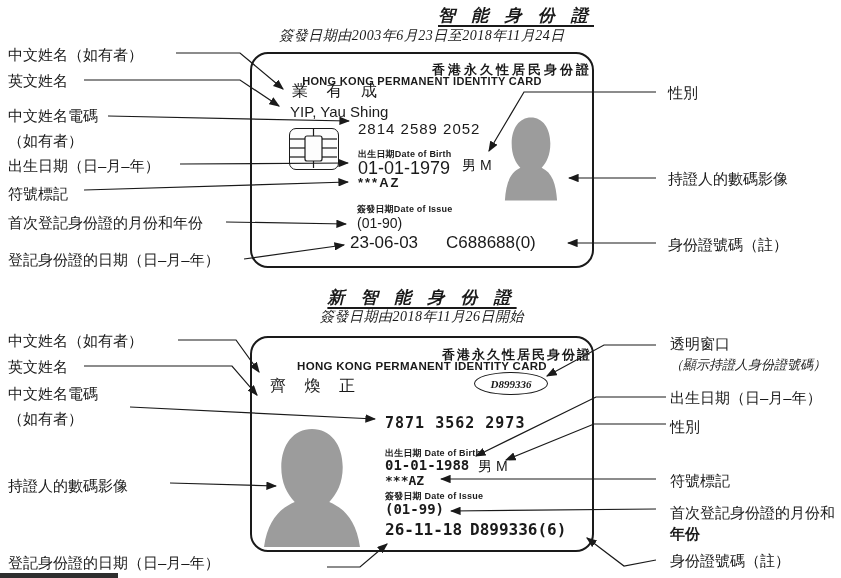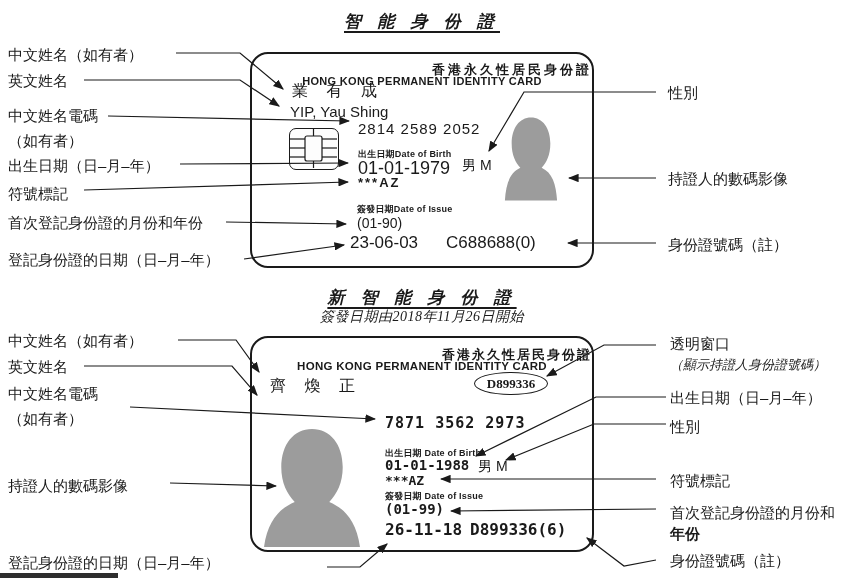--- a/index.html
+++ b/index.html
@@ -31,31 +31,32 @@
   .mono { font-family:"DejaVu Sans Mono", monospace; font-weight:bold; }
   
   .lab { font-size:15px; white-space:nowrap; }
   .lab.it { font-style:italic; font-size:13px; }
   
   .chip { position:absolute; border:1.5px solid #1a1a1a; border-radius:7px; background:#fdfdfd; }
   
   .oval {
     position:absolute; border:1.5px solid #1a1a1a; border-radius:50%;
     display:flex; align-items:center; justify-content:center;
-    font-family:"Liberation Serif", serif; font-weight:bold; font-size:13px;
+    font-family:"Liberation Serif", serif; font-weight:bold; font-style:italic; font-size:11px;
   }
   .overlay { position:absolute; left:0; top:0; pointer-events:none; }
   .crop-bar { position:absolute; left:0; top:573px; width:118px; height:5px; background:#2e2e2e; }
 </style>
 </head>
 <body>
 
 <div id="canvas">
 
-  <div class="abs sec-title" style="top:10px;"><span>智 能 身 份 證</span></div>
+  <div class="abs sec-title" style="top:4px;text-align:right;"><span>智 能 身 份 證</span></div>
+  <div class="abs sec-sub" style="top:27px;">簽發日期由2003年6月23日至2018年11月24日</div>
 
   <div class="card" style="top:52px;">
     <div class="hdr-zh" style="top:7px;">香港永久性居民身份證</div>
     <div class="hdr-en" style="top:21px;">HONG KONG PERMANENT IDENTITY CARD</div>
     <div class="abs" style="left:40px; top:27px; font-size:16px; letter-spacing:7px;">業 有 成</div>
     <div class="abs" style="left:38px; top:49px; font-size:15px;">YIP, Yau Shing</div>
     <div class="abs" style="left:106px; top:66px; font-size:15px; letter-spacing:1px;">2814 2589 2052</div>
 
     <div class="chip" style="left:37px; top:74px; width:50px; height:42px;">
       <svg width="47" height="39" viewBox="0 0 47 39">

